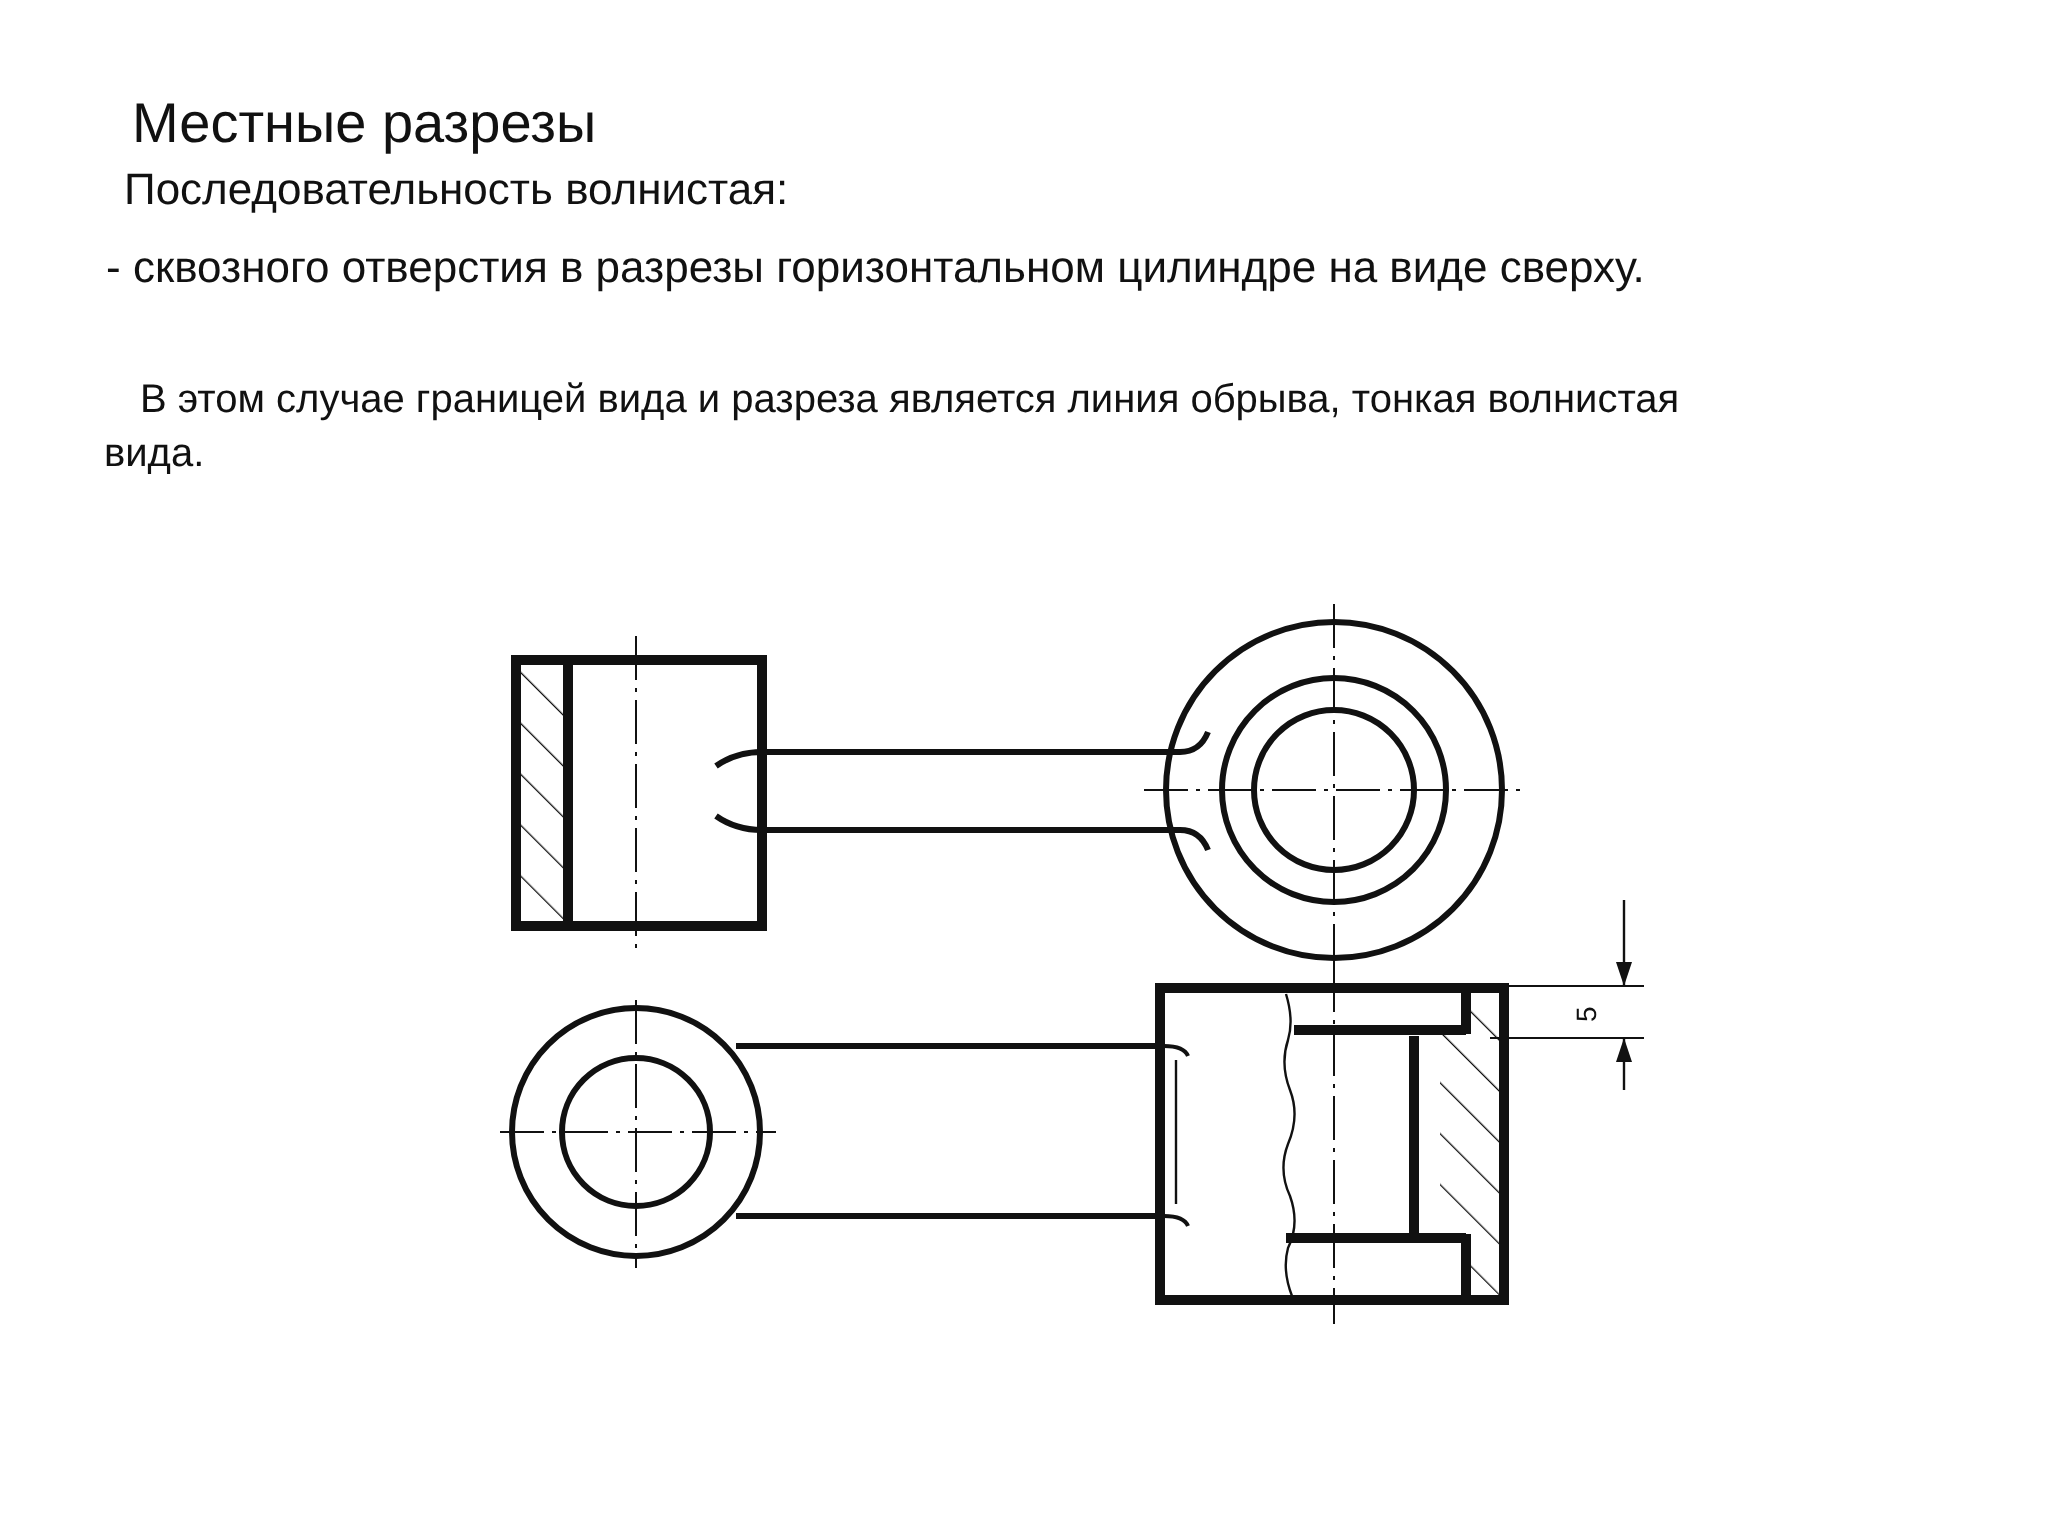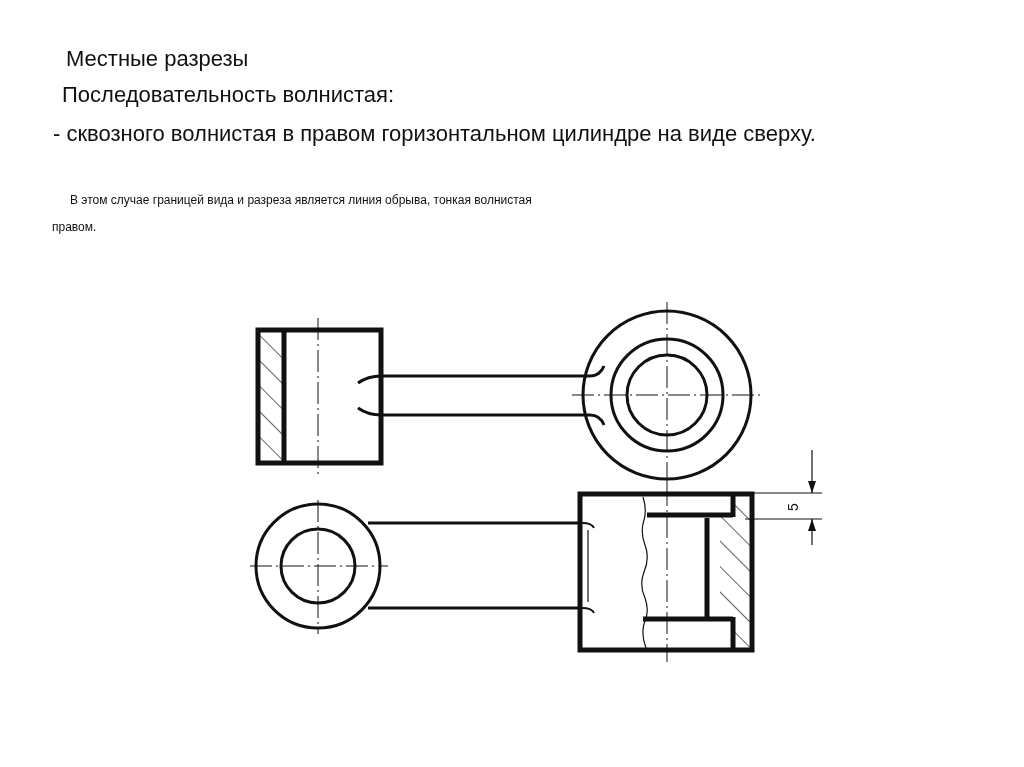--- a/index.html
+++ b/index.html
@@ -1,34 +1,34 @@
 <!DOCTYPE html>
 <html><head>
 <meta charset="utf-8">
 <style>
   html, body { margin: 0; padding: 0; }
   body {
     width: 1024px; height: 767px; background: #ffffff; position: relative; overflow: hidden;
     font-family: "Liberation Sans", sans-serif; color: #111;
   }
-  .title1 { position: absolute; left: 66px; top: 46px; font-size: 22px; }
+  .title1 { position: absolute; left: 66px; top: 46px; font-size: 28px; }
   .title2 { position: absolute; left: 62px; top: 82px; font-size: 22px; }
   .title3 { position: absolute; left: 53px; top: 118px; font-size: 22px; line-height: 31px; width: 930px; }
-  .note { position: absolute; left: 70px; top: 187px; font-size: 12px; line-height: 27px; width: 900px; }
+  .note { position: absolute; left: 70px; top: 187px; font-size: 20px; line-height: 27px; width: 900px; }
   svg.drawing { position: absolute; left: 0; top: 0; }
 </style>
 </head>
 <body>
 
 <div class="title1">Местные разрезы</div>
 <div class="title2">Последовательность волнистая:</div>
-<div class="title3">- сквозного волнистая в правом горизонтальном цилиндре на виде сверху.</div>
+<div class="title3">- сквозного отверстия в разрезы горизонтальном цилиндре на виде сверху.</div>
 <div class="note">
   <div>В этом случае границей вида и разреза является линия обрыва, тонкая волнистая</div>
-  <div style="margin-left:-18px">правом.</div>
+  <div style="margin-left:-18px">вида.</div>
 </div>
 
 <svg class="drawing" width="1024" height="767" viewBox="0 0 1024 767">
   <defs>
     <pattern id="hatch" patternUnits="userSpaceOnUse" width="18" height="18" patternTransform="rotate(-45)">
       <line x1="0" y1="0" x2="0" y2="18" stroke="#111" stroke-width="1.3"></line>
     </pattern>
   </defs>
 
   <g>

